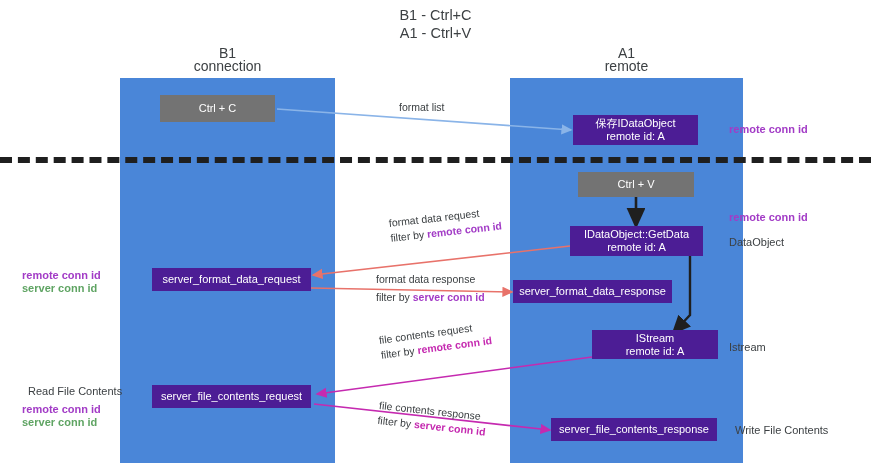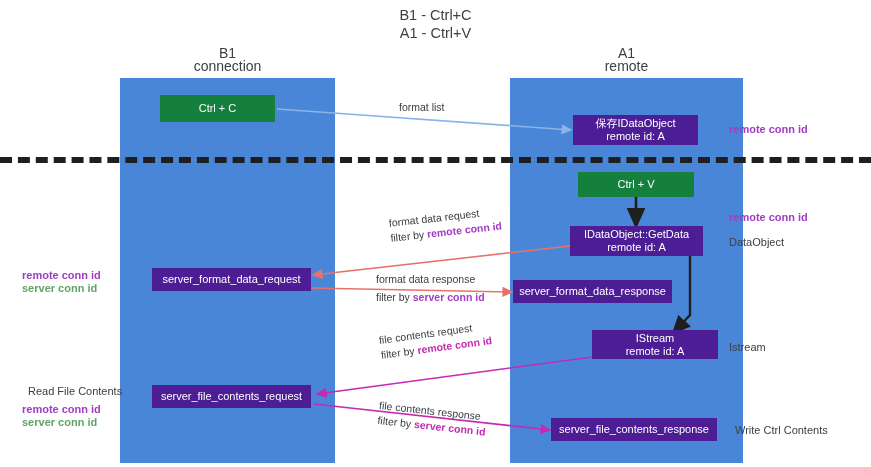--- a/index.html
+++ b/index.html
@@ -28,21 +28,21 @@
   
   .lane{background:#4a86d8;}
 
   
   .box{
     box-sizing:border-box;
     display:flex;align-items:center;justify-content:center;
     text-align:center;color:#ffffff;font-size:11px;line-height:13px;
     white-space:pre-line;
   }
-  .box.green{background:#15803d;}
+  .box.green{background:#737373;}
   .box.orange{background:#4c1d95;}
 
   
   .dashed{
     left:0;top:157px;width:871px;height:0;
     border-top:6px dashed #1f1f1f;
   }
 
   
   .lbl{font-size:11px;line-height:13px;color:#3c4043;white-space:pre-line;}
@@ -151,21 +151,21 @@
   </div>
 
   <div class="abs lbl purple" style="left:729px;top:123px;">remote conn id</div>
 
   <div class="abs lbl purple" style="left:729px;top:211px;">remote conn id</div>
 
   <div class="abs lbl dark" style="left:729px;top:236px;">DataObject</div>
 
   <div class="abs lbl dark" style="left:729px;top:341px;">Istream</div>
 
-  <div class="abs lbl dark" style="left:735px;top:424px;">Write Ctrl Contents</div>
+  <div class="abs lbl dark" style="left:735px;top:424px;">Write File Contents</div>
 
   <div class="abs lbl purple" style="left:22px;top:269px;">remote conn id</div>
   <div class="abs lbl green" style="left:22px;top:282px;">server conn id</div>
 
   <div class="abs lbl dark" style="left:28px;top:385px;">Read File Contents</div>
   <div class="abs lbl purple" style="left:22px;top:403px;">remote conn id</div>
   <div class="abs lbl green" style="left:22px;top:416px;">server conn id</div>
 
 </div>
 

